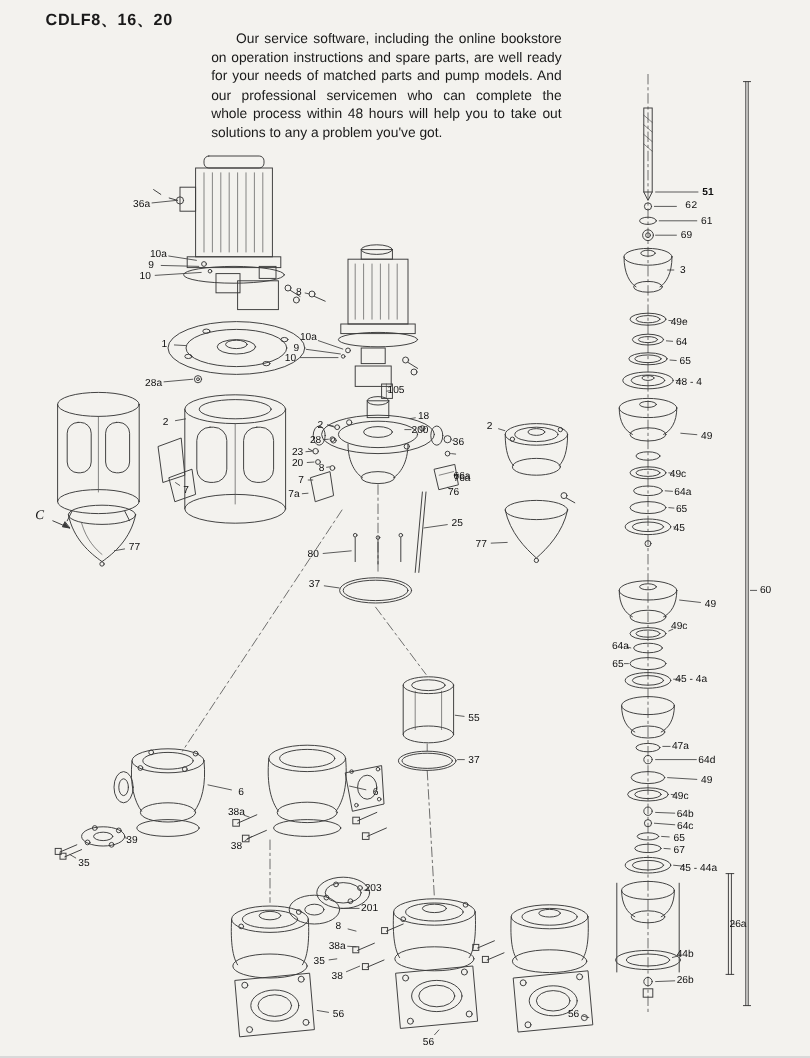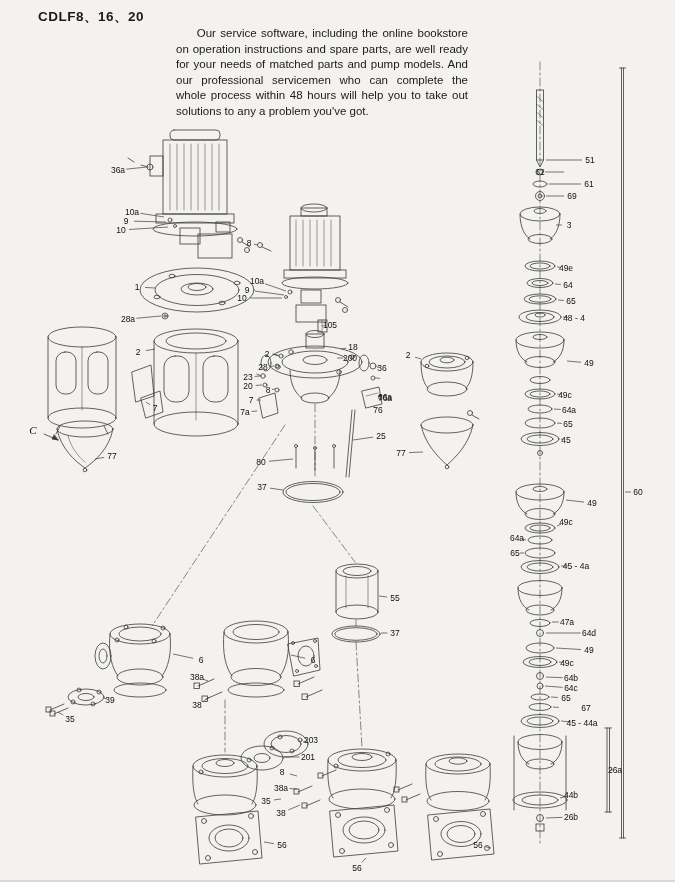--- a/index.html
+++ b/index.html
@@ -491,22 +491,22 @@
       <span class="part-label" style="left: 70px; top: 719px;">35</span>
       <span class="part-label" style="left: 311px; top: 740px;">203</span>
       <span class="part-label" style="left: 308px; top: 757px;">201</span>
       <span class="part-label" style="left: 282px; top: 772px;">8</span>
       <span class="part-label" style="left: 281px; top: 788px;">38a</span>
       <span class="part-label" style="left: 266px; top: 801px;">35</span>
       <span class="part-label" style="left: 281px; top: 813px;">38</span>
       <span class="part-label" style="left: 282px; top: 845px;">56</span>
       <span class="part-label" style="left: 357px; top: 868px;">56</span>
       <span class="part-label" style="left: 478px; top: 845px;">56</span>
-      <span class="part-label" style="left: 590px; top: 160px;">51</span>
-      <span class="part-label" style="left: 540px; top: 172px;">62</span>
+      <span class="part-label" style="left: 590px; top: 160px; font-weight: bold;">51</span>
+      <span class="part-label" style="left: 576px; top: 172px; font-family: Liberation Mono, monospace;">62</span>
       <span class="part-label" style="left: 589px; top: 184px;">61</span>
       <span class="part-label" style="left: 572px; top: 196px;">69</span>
       <span class="part-label" style="left: 569px; top: 225px;">3</span>
       <span class="part-label" style="left: 566px; top: 268px;">49e</span>
       <span class="part-label" style="left: 568px; top: 285px;">64</span>
       <span class="part-label" style="left: 571px; top: 301px;">65</span>
       <span class="part-label" style="left: 574px; top: 318px;">48 - 4</span>
       <span class="part-label" style="left: 589px; top: 363px;">49</span>
       <span class="part-label" style="left: 565px; top: 395px;">49c</span>
       <span class="part-label" style="left: 569px; top: 410px;">64a</span>
@@ -518,20 +518,20 @@
       <span class="part-label" style="left: 517px; top: 538px;">64a</span>
       <span class="part-label" style="left: 515px; top: 553px;">65</span>
       <span class="part-label" style="left: 576px; top: 566px;">45 - 4a</span>
       <span class="part-label" style="left: 567px; top: 622px;">47a</span>
       <span class="part-label" style="left: 589px; top: 633px;">64d</span>
       <span class="part-label" style="left: 589px; top: 650px;">49</span>
       <span class="part-label" style="left: 567px; top: 663px;">49c</span>
       <span class="part-label" style="left: 571px; top: 678px;">64b</span>
       <span class="part-label" style="left: 571px; top: 688px;">64c</span>
       <span class="part-label" style="left: 566px; top: 698px;">65</span>
-      <span class="part-label" style="left: 586px; top: 708px;">67</span>
+      <span class="part-label" style="left: 566px; top: 708px;">67</span>
       <span class="part-label" style="left: 582px; top: 723px;">45 - 44a</span>
       <span class="part-label" style="left: 615px; top: 770px;">26a</span>
       <span class="part-label" style="left: 571px; top: 795px;">44b</span>
       <span class="part-label" style="left: 571px; top: 817px;">26b</span>
     </div>
 
 </div>
 
 </body></html>

